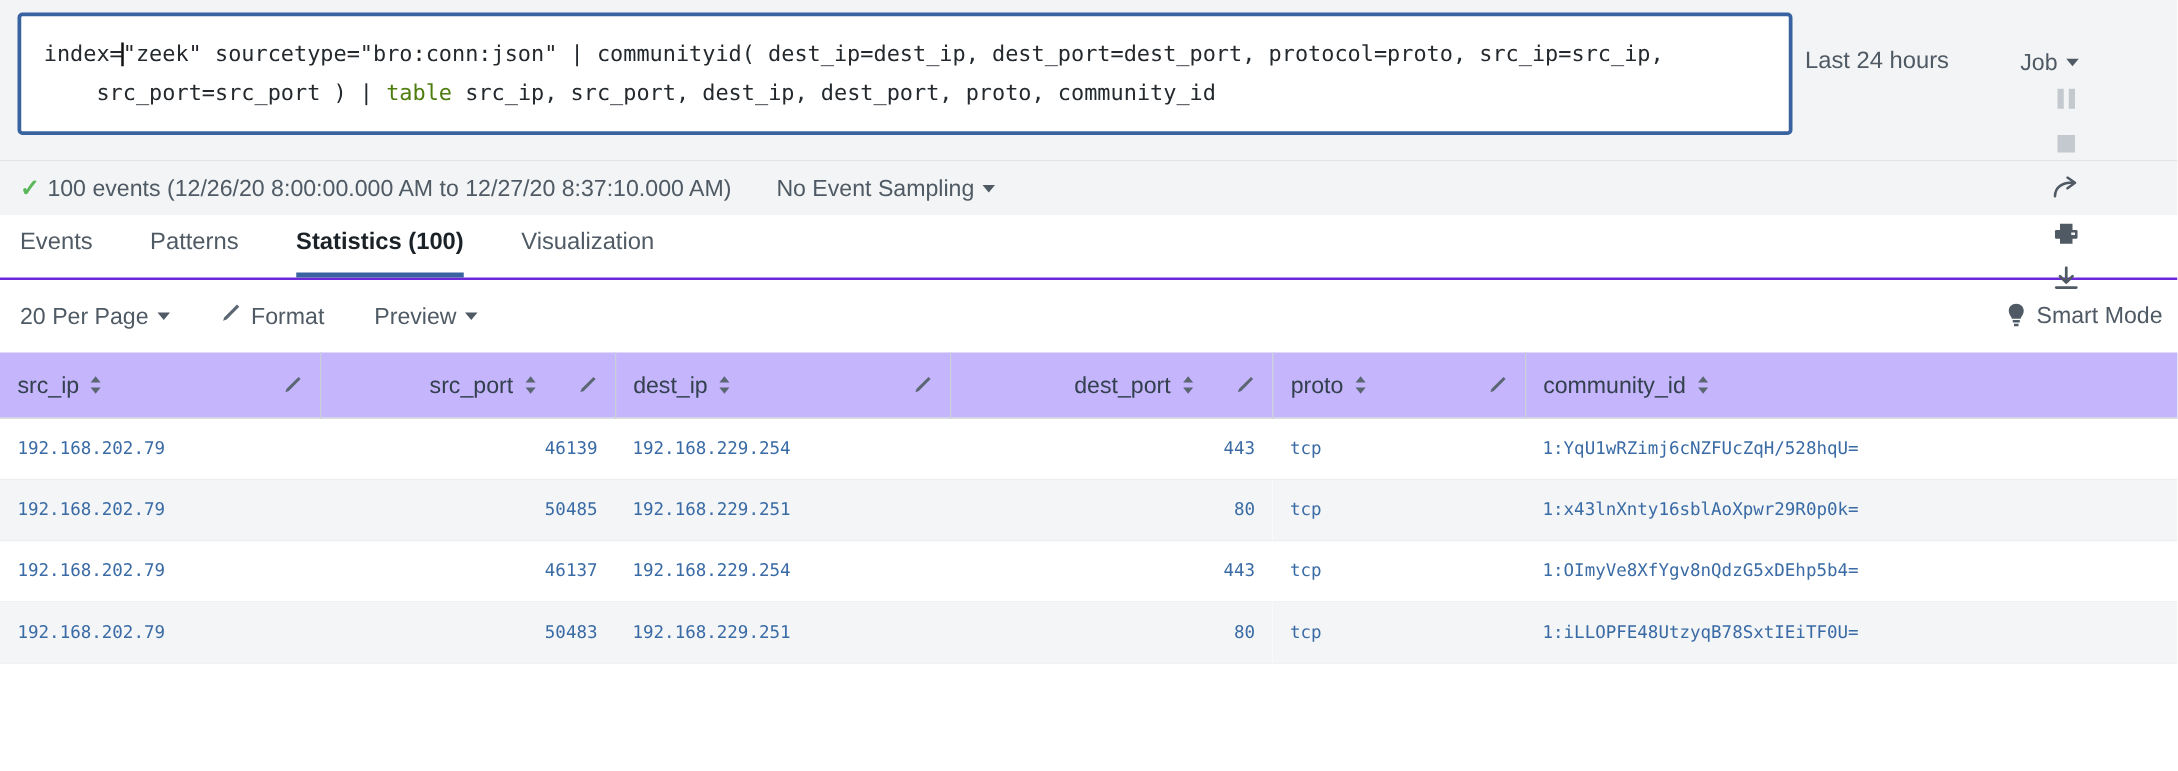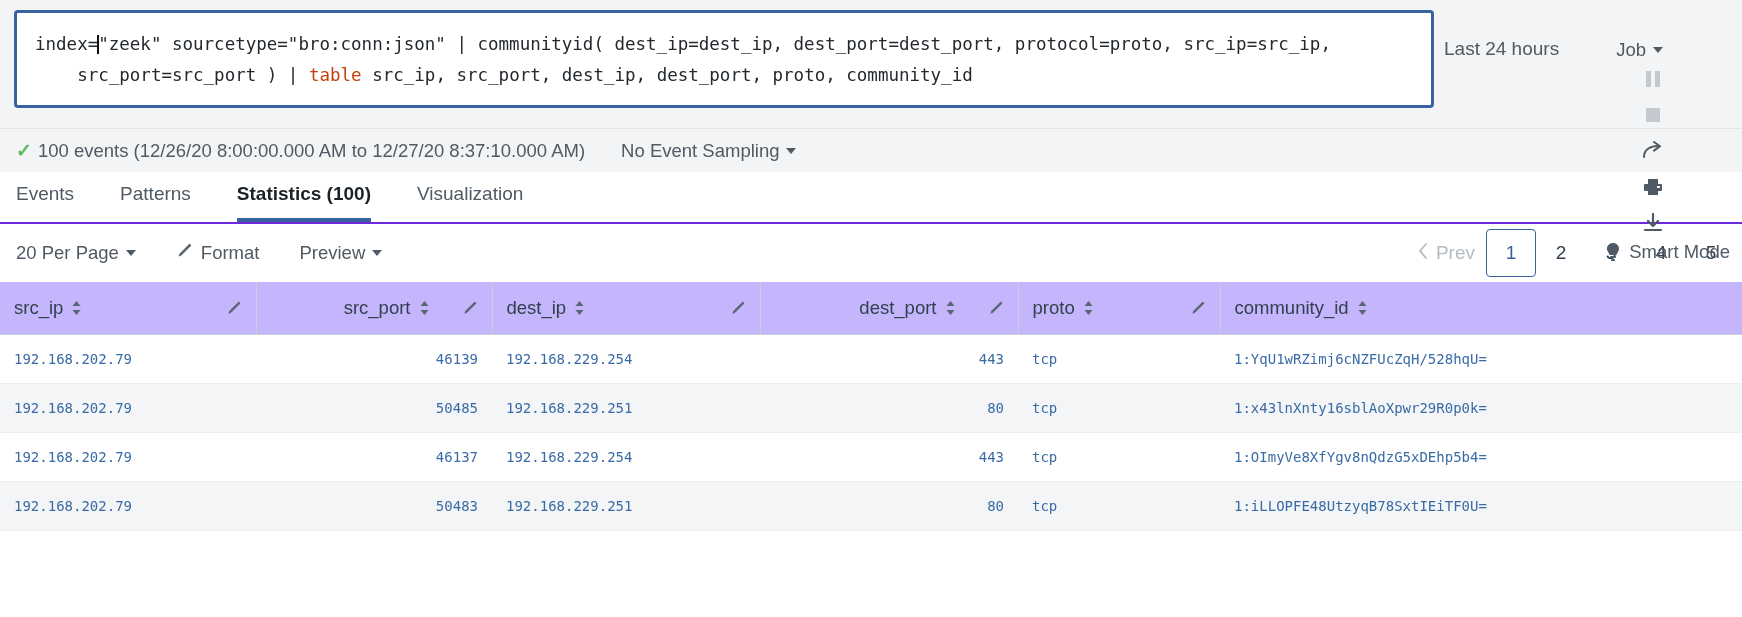--- a/index.html
+++ b/index.html
@@ -41,21 +41,21 @@
     overflow: hidden;
   }
   .spl {
     font-family: "DejaVu Sans Mono", "Liberation Mono", monospace;
     font-size: 17.5px;
     line-height: 31px;
     color: #24292e;
     white-space: pre-wrap;
     word-break: normal;
   }
-  .spl .cmd { color: #c2410c; }
+  .spl .cmd { color: #4d7c0f; }
   .caret {
     display: inline-block;
     width: 0;
     border-left: 2px solid #111;
     height: 19px;
     vertical-align: -4px;
     margin: 0 -1px;
   }
   .timepicker {
     flex: 1 1 auto;
@@ -327,35 +327,20 @@
           <path d="M13.6 1.6 L15.4 3.4 L5.3 13.5 L2.4 14.6 L3.5 11.7 Z" fill="#5a6672"></path>
         </svg>
     </span>
     <span>Format</span>
   </div>
   <div class="tb-item">
     <span>Preview</span>
       <span class="caret-dn"></span>
   </div>
 
-  <div class="pager">
-    <div class="pg prev">
-      <span style="margin-right:8px;">
-        <svg width="10" height="16" viewBox="0 0 10 16">
-            <path d="M8 1 L2 8 L8 15" fill="none" stroke="currentColor" stroke-width="1.8" stroke-linecap="round" stroke-linejoin="round"></path>
-          </svg>
-      </span>
-      <span>Prev</span>
-    </div>
-    <div class="pg active">1</div>
-    <div class="pg muted">2</div>
-    <div class="pg muted">3</div>
-    <div class="pg muted">4</div>
-    <div class="pg muted">5</div>
-  </div>
 </div>
 
 <table class="tbl">
   <colgroup>
     <col style="width:256px">
       <col style="width:236px">
       <col style="width:268px">
     <col style="width:258px">
       <col style="width:202px">
       <col style="width:522px">

